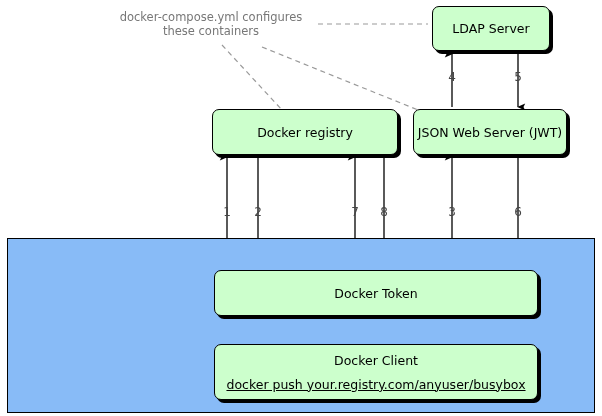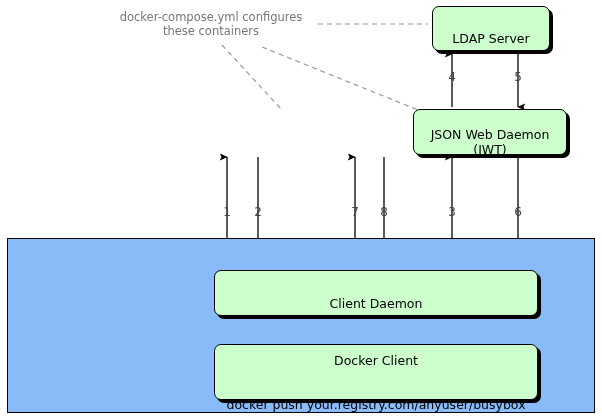--- a/index.html
+++ b/index.html
@@ -4,27 +4,27 @@
 <style>
   html,body{margin:0;padding:0;background:#ffffff;}
   body{width:602px;height:416px;position:relative;overflow:hidden;
        font-family:"DejaVu Sans","Liberation Sans",sans-serif;color:#000;}
   #stage{position:absolute;left:0;top:0;width:602px;height:416px;border-radius:31px;}
   svg{position:absolute;left:0;top:0;}
   .node{position:absolute;box-sizing:border-box;background:#ccffcc;border:1.6px solid #000;
         border-radius:7px;box-shadow:3px 3px 0 0 #000;display:flex;flex-direction:column;
         align-items:center;justify-content:center;text-align:center;font-size:12.5px;
         line-height:15px;z-index:5;}
-  .node span{display:block;margin-top:20px;}
+  .node span{display:block;}
   #ldap{left:432px;top:6px;width:118px;height:45px;}
   #registry{left:212px;top:109px;width:186px;height:46px;}
   #jwt{left:413px;top:109px;width:154px;height:46px;}
   #daemon{left:214px;top:270px;width:324px;height:46px;}
   #client{left:214px;top:344px;width:324px;height:56px;justify-content:center;gap:9px;align-items:center;}
-  #client .cmd{font-size:12.5px;}
+  #client .cmd{font-size:12.5px;text-decoration:underline;}
   #clientzone{position:absolute;left:7px;top:238px;width:588px;height:175px;
         background:#88bbf7;border:1.3px solid #000;box-sizing:border-box;z-index:1;}
   #zonelabel{position:absolute;left:14px;top:245px;width:200px;z-index:6;
         font-size:12px;line-height:15.5px;color:#000;text-align:left;}
   #note{position:absolute;left:118px;top:10px;width:186px;z-index:6;
         font-size:11.5px;line-height:14px;color:#777777;text-align:center;}
   .num{position:absolute;z-index:6;font-size:12px;color:#444;text-align:center;width:14px;}
 </style>
 </head>
 <body>
@@ -65,27 +65,30 @@
   <div id="note">
     <span>docker-compose.yml</span>
     <span>configures these containers</span>
   </div>
 
 
   <div id="ldap" class="node">
     <span>LDAP Server</span>
   </div>
 
+  <div id="registry" class="node">
+    <span>Docker registry</span>
+  </div>
 
   <div id="jwt" class="node">
-    <span>JSON Web Daemon (JWT)</span>
+    <span>JSON Web Server (JWT)</span>
   </div>
 
   <div id="daemon" class="node">
-    <span>Client Daemon</span>
+    <span>Docker Token</span>
   </div>
 
   <div id="client" class="node">
     <span>Docker Client</span>
     <span class="cmd">docker push your.registry.com/anyuser/busybox</span>
   </div>
 
   <div class="num" style="left:220px;top:205px;">1</div>
   <div class="num" style="left:251px;top:205px;">2</div>
   <div class="num" style="left:445px;top:205px;">3</div>

